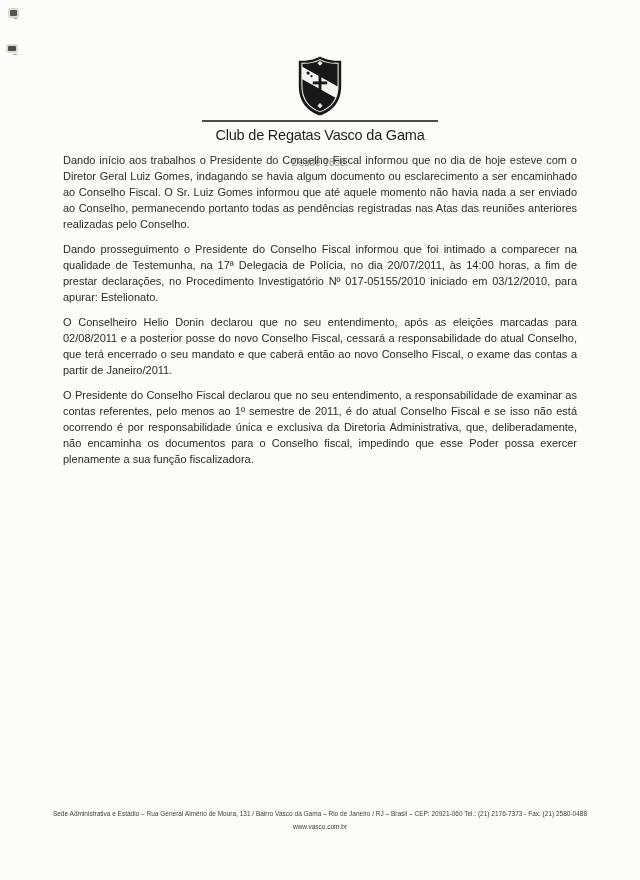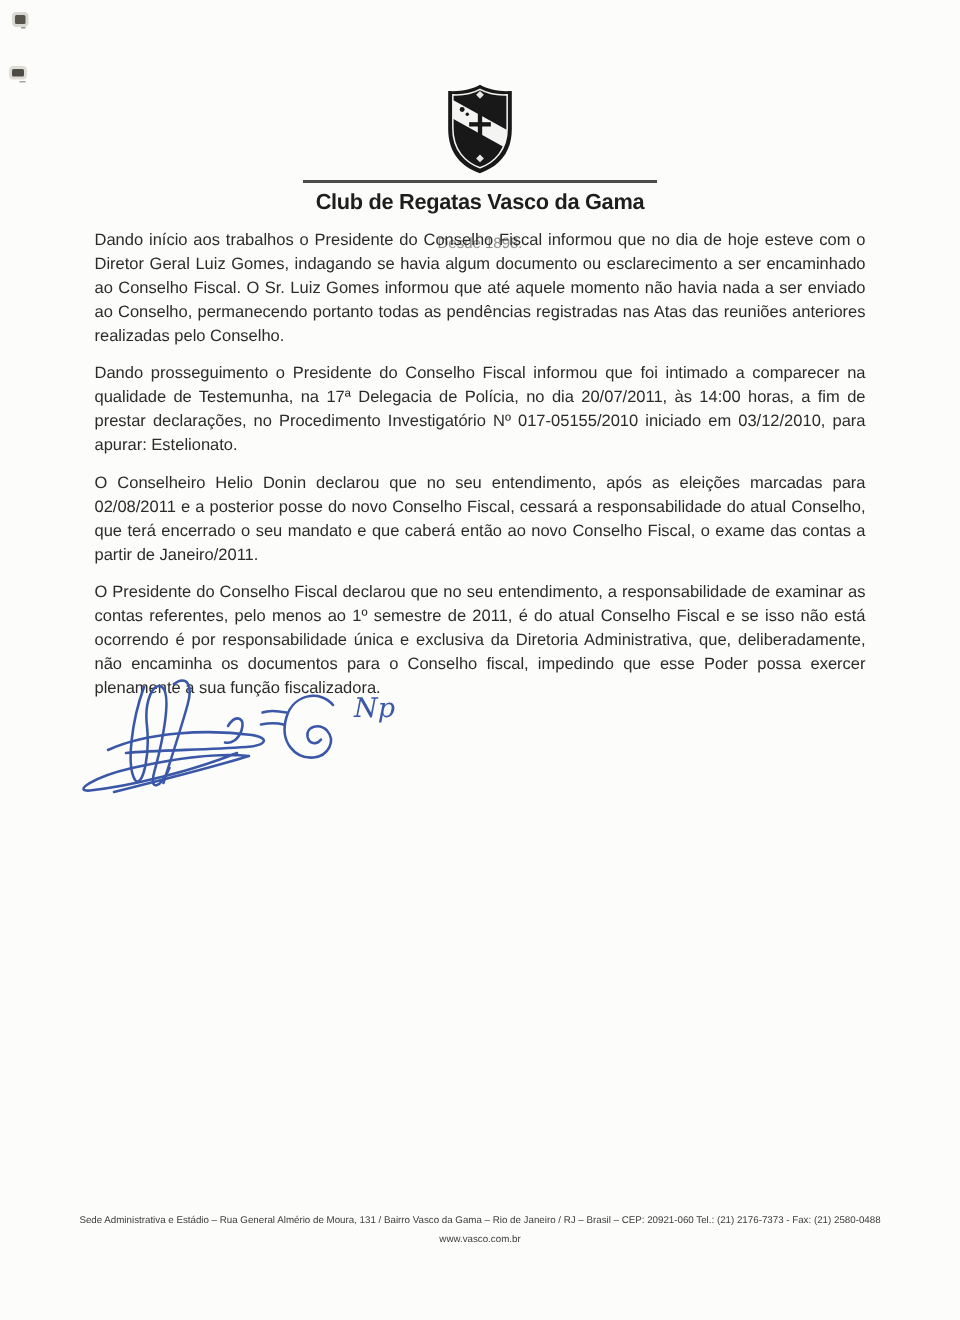--- a/index.html
+++ b/index.html
@@ -14,21 +14,21 @@
   .speck{position:absolute;border-radius:1px;}
   .speck1{left:10px;top:10px;width:7px;height:6px;background:#57544e;box-shadow:0 0 0 2px #d9d8d3, 2px 5px 0 -2px #9a978f;}
   .speck2{left:8px;top:46px;width:8px;height:5px;background:#4e4b45;box-shadow:0 0 0 2px #dddcd7, 3px 6px 0 -2px #a6a39a;}
 
   
   .letterhead{position:absolute;top:56px;left:0;width:100%;text-align:center;}
   .crest{display:block;margin:0 auto;}
   .rule{width:236px;height:2px;background:#4c4c4c;margin:4px auto 0;}
   .club-name{
     margin:5px 0 0;
-    font-size:14.5px;font-weight:bold;letter-spacing:-0.2px;
+    font-size:14.5px;font-weight:normal;letter-spacing:-0.2px;
     color:#1e1e1e;
   }
   .tagline{margin-top:14px;font-size:10px;color:#8f8f8f;}
 
   
   .letter-body{position:absolute;top:152px;left:63px;width:514px;}
   .letter-body p{
     margin:0 0 9px;
     font-size:11px;line-height:16px;
     text-align:justify;
@@ -78,32 +78,19 @@
     <div class="tagline">Desde 1898.</div>
   </header>
 
   <main class="letter-body">
     <p>Dando início aos trabalhos o Presidente do Conselho Fiscal informou que no dia de hoje esteve com o Diretor Geral Luiz Gomes, indagando se havia algum documento ou esclarecimento a ser encaminhado ao Conselho Fiscal. O Sr. Luiz Gomes informou que até aquele momento não havia nada a ser enviado ao Conselho, permanecendo portanto todas as pendências registradas nas Atas das reuniões anteriores realizadas pelo Conselho.</p>
     <p>Dando prosseguimento o Presidente do Conselho Fiscal informou que foi intimado a comparecer na qualidade de Testemunha, na 17ª Delegacia de Polícia, no dia 20/07/2011, às 14:00 horas, a fim de prestar declarações, no Procedimento Investigatório Nº 017-05155/2010 iniciado em 03/12/2010, para apurar: Estelionato.</p>
     <p>O Conselheiro Helio Donin declarou que no seu entendimento, após as eleições marcadas para 02/08/2011 e a posterior posse do novo Conselho Fiscal, cessará a responsabilidade do atual Conselho, que terá encerrado o seu mandato e que caberá então ao novo Conselho Fiscal, o exame das contas a partir de Janeiro/2011.</p>
     <p>O Presidente do Conselho Fiscal declarou que no seu entendimento, a responsabilidade de examinar as contas referentes, pelo menos ao 1º semestre de 2011, é do atual Conselho Fiscal e se isso não está ocorrendo é por responsabilidade única e exclusiva da Diretoria Administrativa, que, deliberadamente, não encaminha os documentos para o Conselho fiscal, impedindo que esse Poder possa exercer plenamente a sua função fiscalizadora.</p>
   </main>
 
-  <div class="signature">
-    <svg width="240" height="88" viewBox="0 0 240 88" aria-hidden="true">
-      <path d="M68,10 C60,32 56,62 62,72 C67,78 72,56 70,36 C68,20 74,6 80,10 C87,15 80,48 75,66 C71,80 79,78 85,64" stroke="#3a57a8"></path>
-      <path d="M88,8 C96,2 101,8 97,22 C92,40 84,64 81,74" stroke="#3a57a8"></path>
-      <path d="M44,52 C70,40 110,38 140,42 C152,44 150,49 136,50 C108,52 76,52 56,54" stroke="#3a57a8"></path>
-      <path d="M124,36 C129,28 136,30 133,39 C131,45 126,48 122,47" stroke="#3a57a8"></path>
-      <path d="M130,54 C100,66 60,76 32,79 C20,80 34,70 60,64 C96,56 120,54 138,56 C112,64 72,74 48,80" stroke="#3a57a8"></path>
-      <path d="M147,27 C152,25 158,26 163,27" stroke="#3a57a8"></path>
-      <path d="M146,35 C151,34 157,34 161,35" stroke="#3a57a8"></path>
-      <path d="M194,22 C186,12 168,14 163,30 C158,47 169,58 181,57 C191,56 196,46 190,39 C185,34 176,36 177,43 C178,48 183,49 186,45" stroke="#3a57a8"></path>
-      <text class="sig-initials" x="208" y="30" fill="#3a57a8">Np</text>
-    </svg>
-  </div>
 
   <footer class="page-footer">
     <div class="footer-address">Sede Administrativa e Estádio – Rua General Almério de Moura, 131 / Bairro Vasco da Gama – Rio de Janeiro / RJ – Brasil – CEP: 20921-060  Tel.: (21) 2176-7373  -  Fax: (21) 2580-0488</div>
     <div class="footer-site">www.vasco.com.br</div>
   </footer>
 
 </div>
 
 </body></html>

